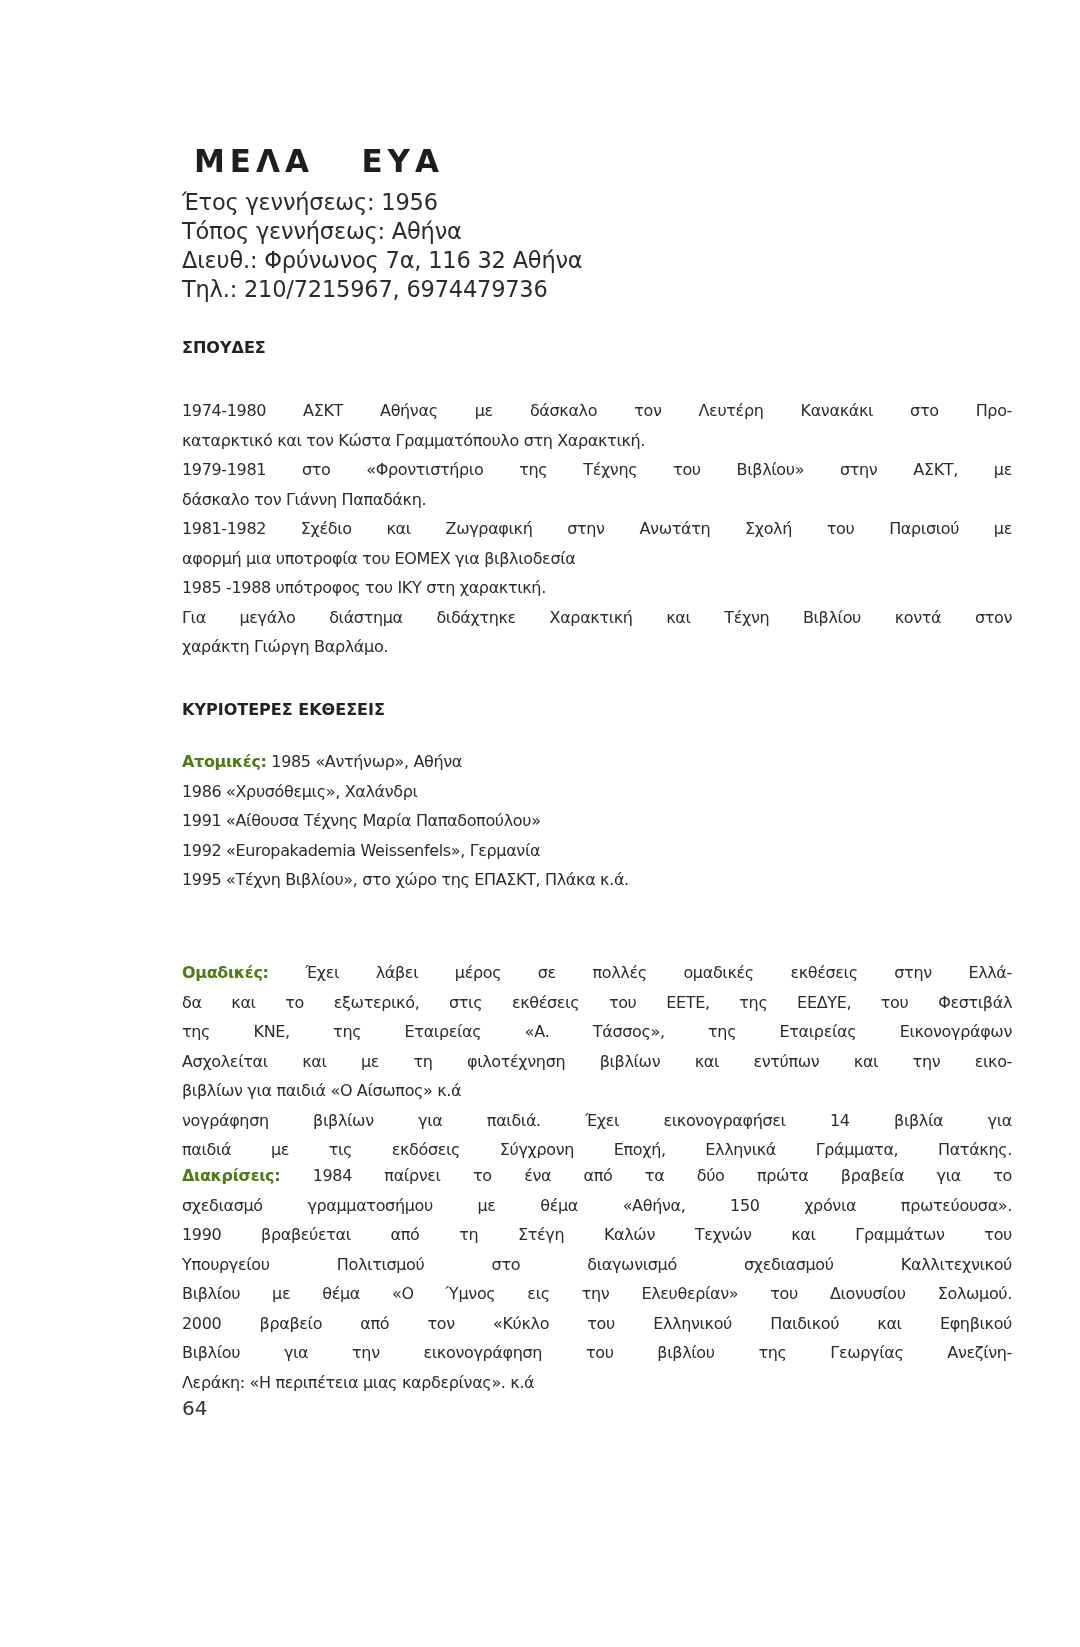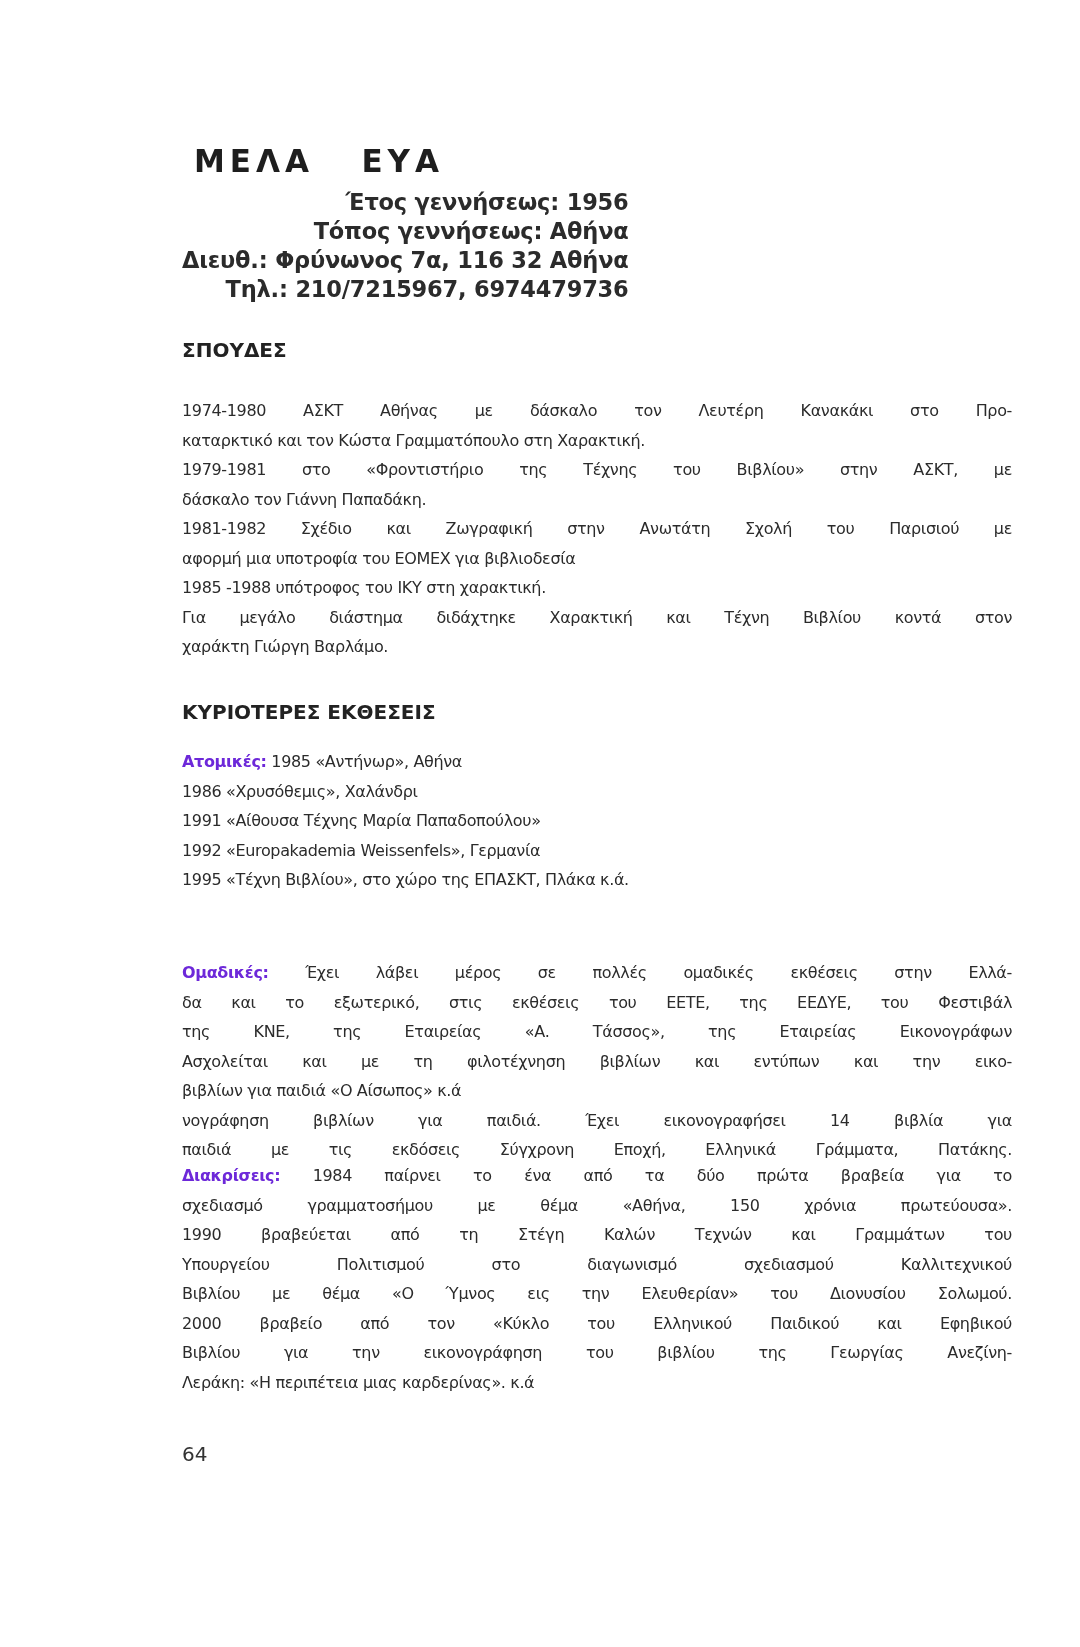--- a/index.html
+++ b/index.html
@@ -32,30 +32,29 @@
       color: #1e1e1e;
       white-space: pre;
       margin: 12px;
     }
     .info {
       position: absolute;
       top: 188px;
       left: 0;
       font-size: 22.5px;
       line-height: 29px;
-      font-weight: 700;
+      font-weight: 400;
       letter-spacing: -0.2px;
-      text-align: right;
     }
     .info div { white-space: nowrap; }
     .section-heading {
       position: absolute;
       left: 0;
       font-weight: bold;
-      font-size: 20px;
+      font-size: 16px;
       color: #222;
       margin: 0;
     }
     .h-studies { top: 338px; }
     .h-exhib { top: 700px; }
     .para {
       position: absolute;
       left: 0;
       width: 830px;
       font-size: 16px;
@@ -71,26 +70,26 @@
     }
     .para .line.last {
       text-align-last: left;
     }
     .studies { top: 396px; }
     .exhib-solo { top: 747px; }
     .exhib-group { top: 921px; margin-top: 37px; }
     .awards { top: 1161px; }
     .label {
       font-weight: bold;
-      color: #6d28d9;
+      color: #4d7c0f;
     }
     .page-number {
       position: absolute;
       left: 0;
-      top: 1442px;
+      top: 1396px;
       font-size: 20px;
       color: #333;
     }
   </style>
 </head>
 <body>
 
 <div class="page">
 
   <h1 class="title">ΜΕΛΑ   ΕΥΑ</h1>

